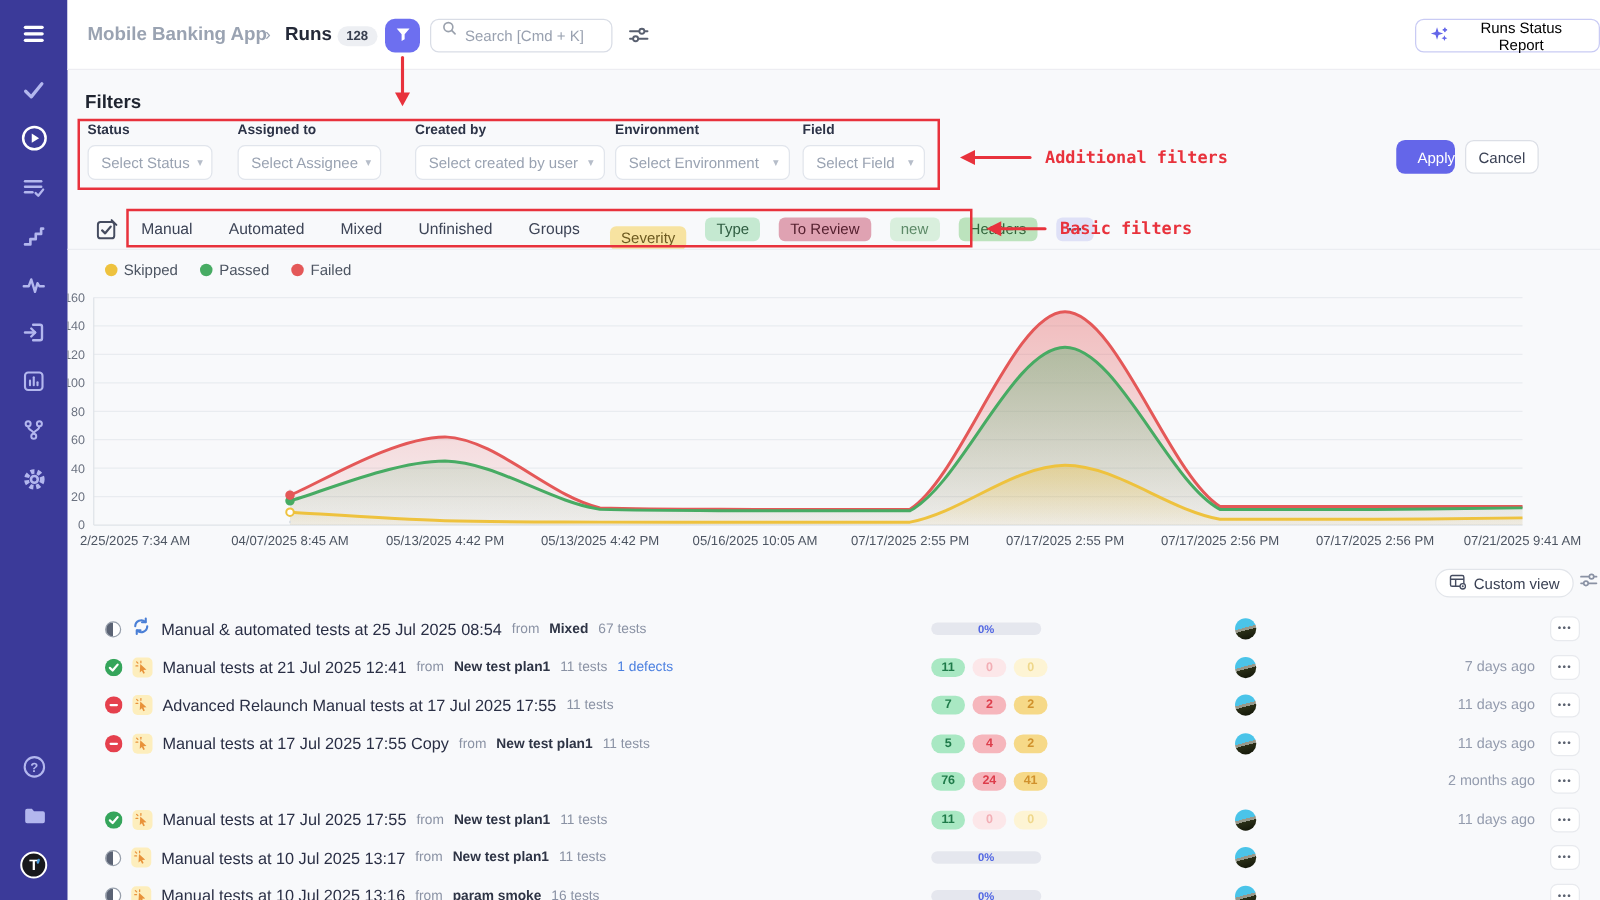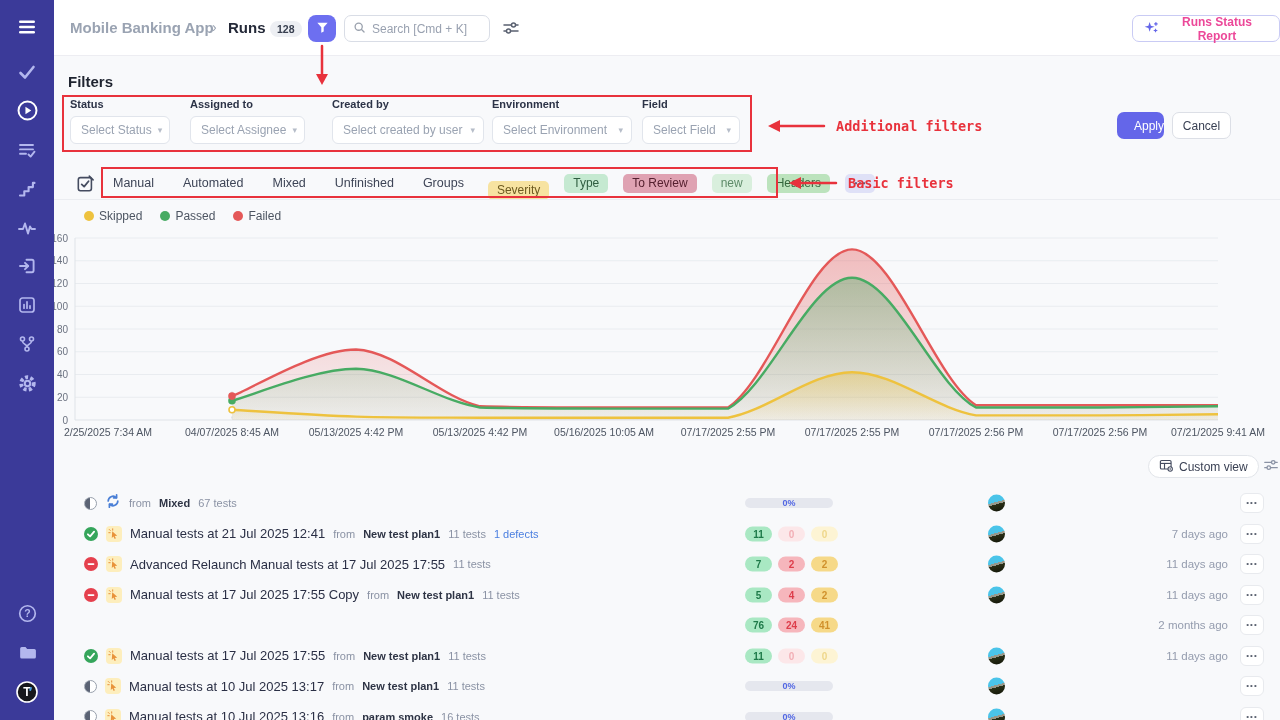--- a/index.html
+++ b/index.html
@@ -16,28 +16,28 @@
   .sb-ico{position:absolute;left:0;width:54px;height:26px;display:flex;align-items:center;justify-content:center;cursor:pointer;}
   .sb-ico svg{display:block;}
 
   
   #topbar{position:absolute;left:54px;top:0;width:1226px;height:56px;background:#fff;border-bottom:1px solid #ededf2;}
   .crumb-project{position:absolute;left:16px;top:19px;font-size:15px;font-weight:bold;color:#9aa3b2;}
   .crumb-sep{position:absolute;left:158px;top:19px;font-size:14px;color:#9aa3b2;}
   .crumb-page{position:absolute;left:174px;top:19px;font-size:15px;font-weight:bold;color:var(--dark);}
   .crumb-count{position:absolute;left:216px;top:21px;background:#edeff3;color:#394050;font-size:10.5px;font-weight:bold;padding:2px 7px;border-radius:9px;}
   .funnel-btn{position:absolute;left:254px;top:15px;width:28px;height:27px;background:#6d6ff0;border:none;border-radius:8px;display:flex;align-items:center;justify-content:center;cursor:pointer;}
-  .searchbox{position:absolute;left:290px;top:15px;width:146px;height:27px;border:1px solid #d9dde6;border-radius:7px;background:#fff;display:flex;align-items:center;padding:0 8px;gap:6px;}
+  .searchbox{position:absolute;left:290px;top:15px;width:146px;height:27px;border:1px solid #d9dde6;border-radius:7px;background:#fff;display:flex;padding:0 8px;gap:6px;}
   .searchbox input{border:none;outline:none;width:110px;font-size:12px;color:#3d4456;font-family:"Liberation Sans",sans-serif;background:transparent;}
   .searchbox input::placeholder{color:#99a1b0;}
   .hdr-sliders{position:absolute;left:448px;top:19px;cursor:pointer;}
   .run-btn{position:absolute;left:952px;top:15px;height:27px;display:flex;background:var(--accent);border-radius:7px;overflow:hidden;cursor:pointer;}
   .run-btn .main{display:flex;align-items:center;gap:7px;padding:0 13px;color:#fff;font-size:12px;font-weight:bold;}
   .run-btn .split{width:28px;display:flex;align-items:center;justify-content:center;border-left:1px solid rgba(255,255,255,.3);}
-  .report-btn{position:absolute;left:1078px;top:15px;height:27px;display:flex;align-items:center;gap:7px;padding:0 11px;background:#fff;border:1px solid #c9cbf4;border-radius:7px;font-size:12px;font-weight:bold;color:#ec4899;cursor:pointer;}
+  .report-btn{position:absolute;left:1078px;top:15px;height:27px;display:flex;align-items:center;gap:7px;padding:0 11px;background:#fff;border:1px solid #c9cbf4;border-radius:7px;font-size:12px;font-weight:normal;color:#000000;cursor:pointer;}
 
   
   .filters-title{position:absolute;left:68px;top:73px;font-size:15px;font-weight:bold;color:#1f2430;}
   .filter-field{position:absolute;top:98px;}
   .f-label{font-size:11px;font-weight:bold;color:#2c3347;margin-bottom:6px;}
   .select-box{height:28px;background:#fff;border:1px solid #e1e5ec;border-radius:6px;display:flex;align-items:center;justify-content:space-between;padding:0 8px 0 10px;cursor:pointer;}
   .select-box .ph{font-size:12px;color:#9aa3b2;white-space:nowrap;}
   .select-box .caret{font-size:9px;color:#b6bdc9;margin-left:6px;}
   .apply-btn{position:absolute;left:1117px;top:112px;width:47px;height:27px;background:var(--accent);color:#fff;border:none;border-radius:7px;font-size:12px;font-family:"Liberation Sans",sans-serif;cursor:pointer;text-align:right;}
   .cancel-btn{position:absolute;left:1172px;top:112px;width:59px;height:27px;background:#fff;color:#3a4154;border:1px solid #dcdfe6;border-radius:7px;font-size:12px;font-family:"Liberation Sans",sans-serif;cursor:pointer;}
@@ -389,20 +389,21 @@
   <div id="rows">
       <div class="list-row" style="top: 488px;">
         <div class="row-left">
           <span class="st-ico st-inprogress"></span>
           <span><svg width="16" height="16" viewBox="0 0 16 16" fill="none" stroke="#4a7fd6" stroke-width="1.7" stroke-linecap="round" stroke-linejoin="round">
               <path d="M3.2 8a4.8 4.8 0 0 1 8.1-3.4"></path>
               <path d="M12.8 8a4.8 4.8 0 0 1-8.1 3.4"></path>
               <polyline points="11.6,1.8 11.6,4.8 8.6,4.8"></polyline>
               <polyline points="4.4,14.2 4.4,11.2 7.4,11.2"></polyline>
             </svg></span>
+          <span class="row-title">Manual &amp; automated tests at 25 Jul 2025 08:54</span>
           <span class="meta">from</span>
           <span class="meta"><b>Mixed</b></span>
           <span class="meta">67 tests</span>
         </div>
         <div class="row-mid">
           <div class="pbar">
             <span>0%</span>
           </div>
         </div>
         <span class="row-avatar"></span>

